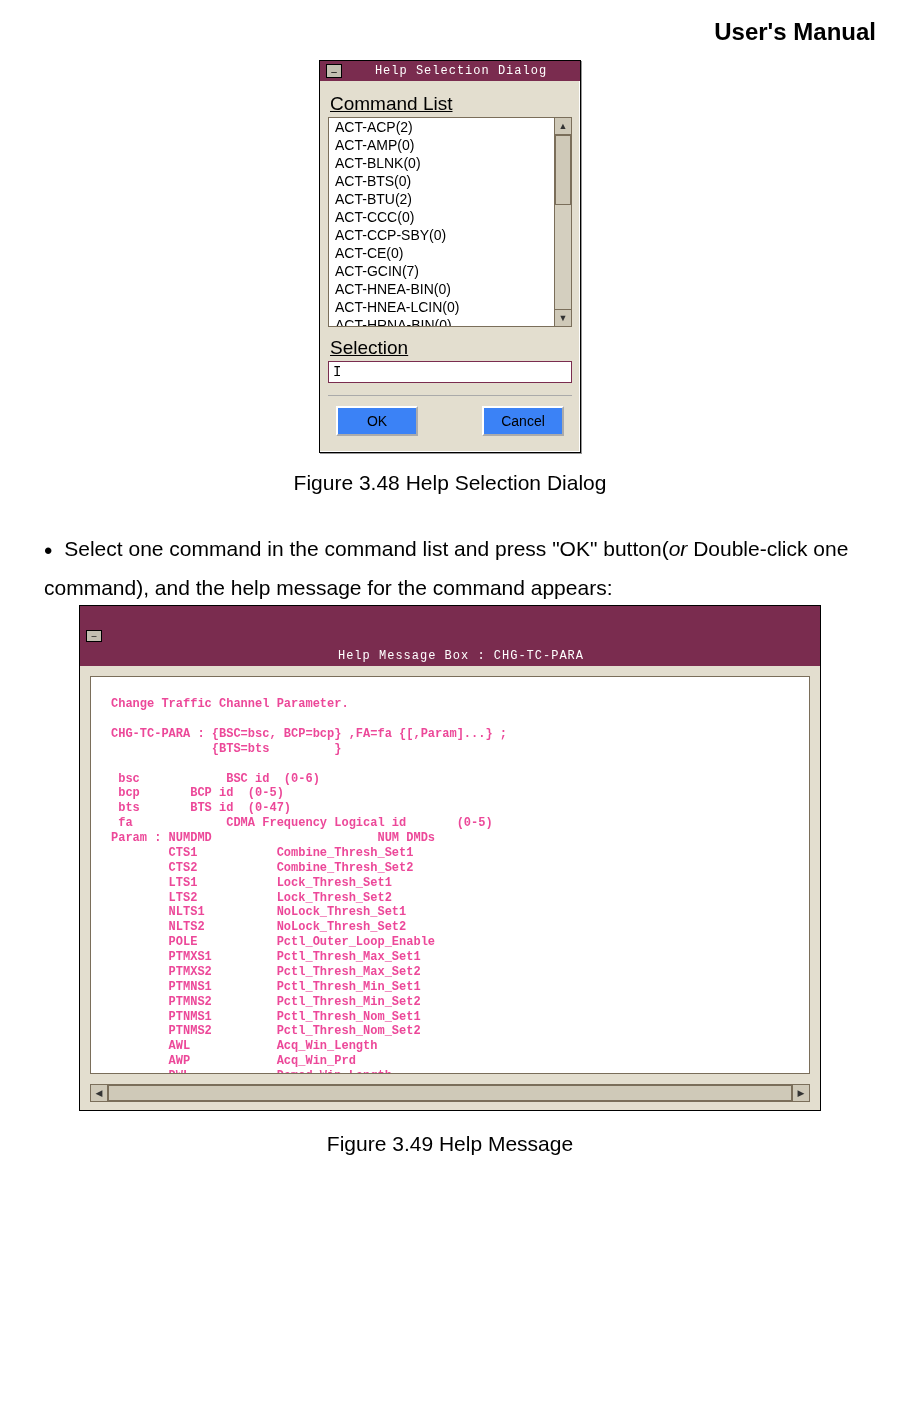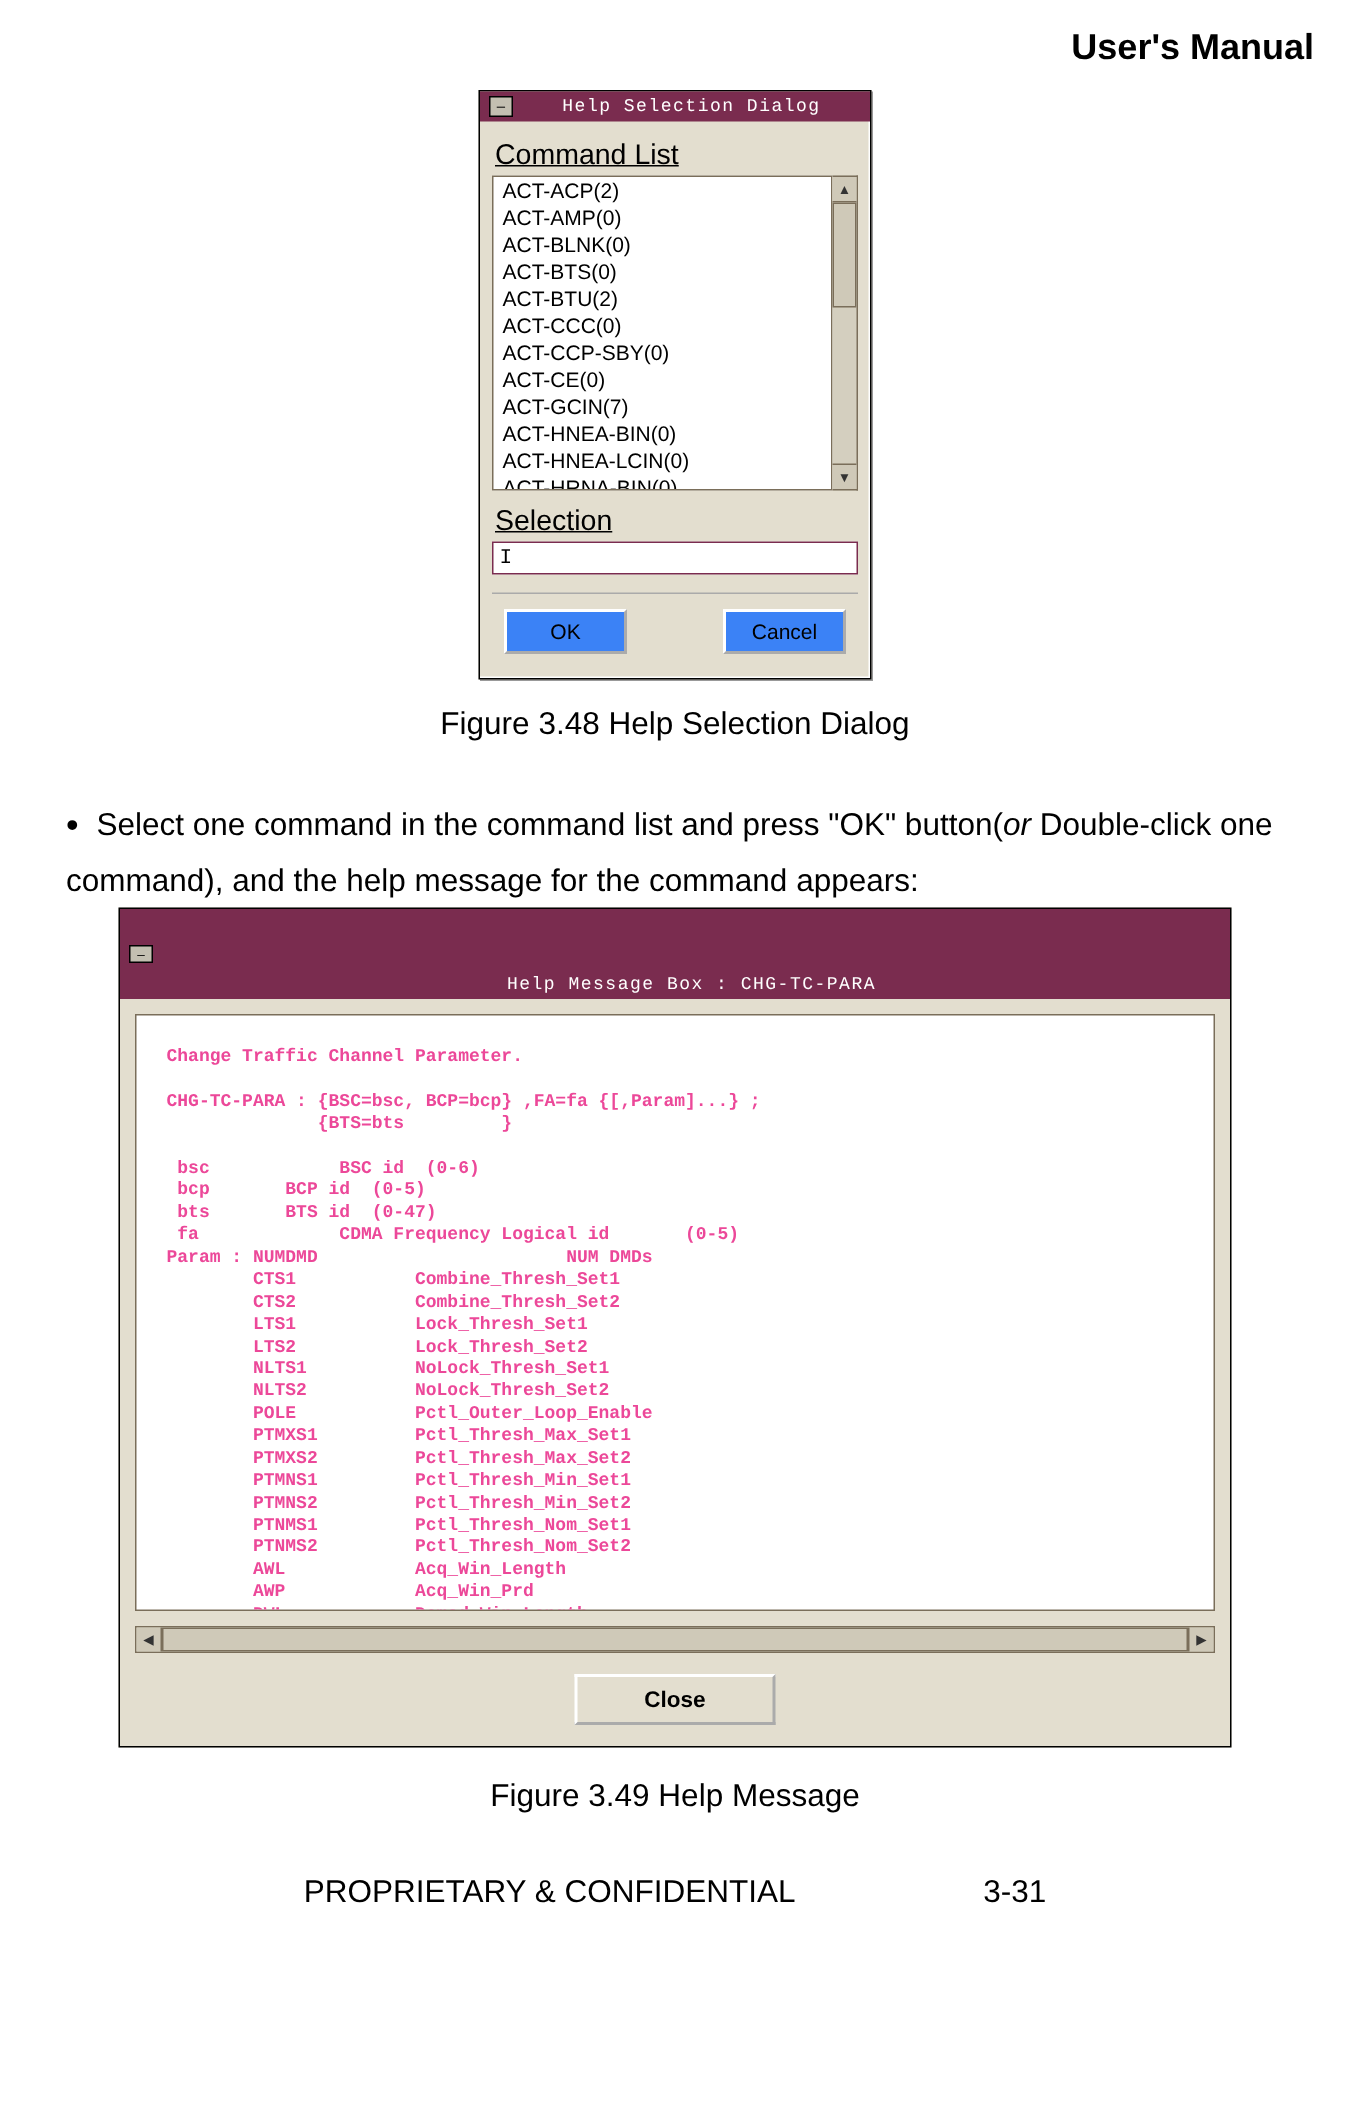--- a/index.html
+++ b/index.html
@@ -310,26 +310,19 @@
         TGS1           Tc_Gain_Set1
         TGS2           Tc_Gain_Set2</pre>
       </div>
       <div class="hscroll">
         <div class="harrow l">◀</div>
         <div class="htrack">
           <div class="hthumb"></div>
         </div>
         <div class="harrow r">▶</div>
       </div>
-      <div class="btnrow">
-        <div class="btn">Close</div>
-      </div>
     </div>
   </div>
 
   <div class="fig-caption" style="margin-top:21px;">Figure 3.49 Help Message</div>
 
-  <div class="footer">
-    <span>PROPRIETARY &amp; CONFIDENTIAL</span>
-    <span class="pnum">3-31</span>
-  </div>
 
 </div>
 
 </body></html>

